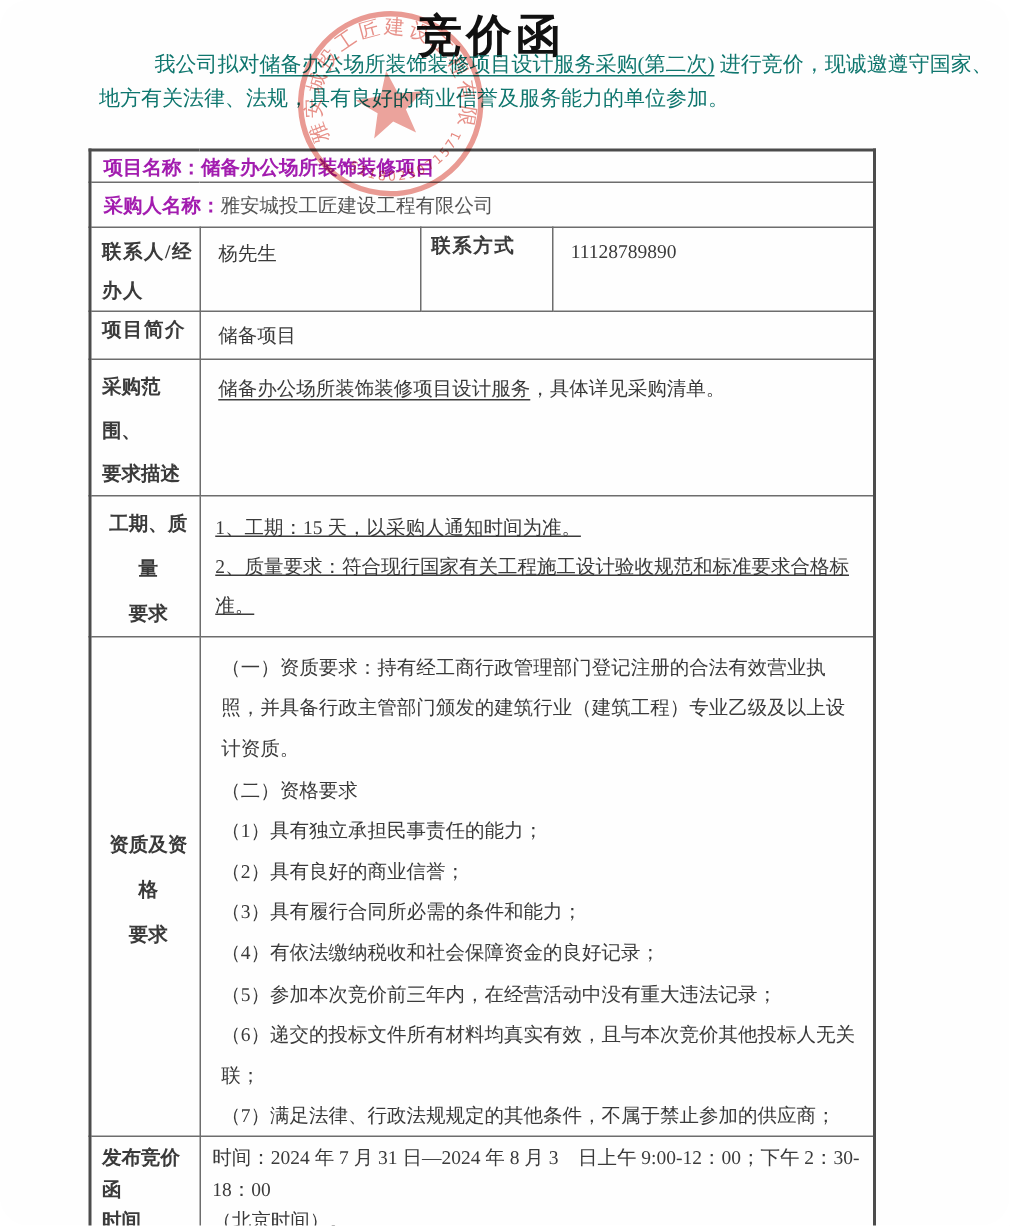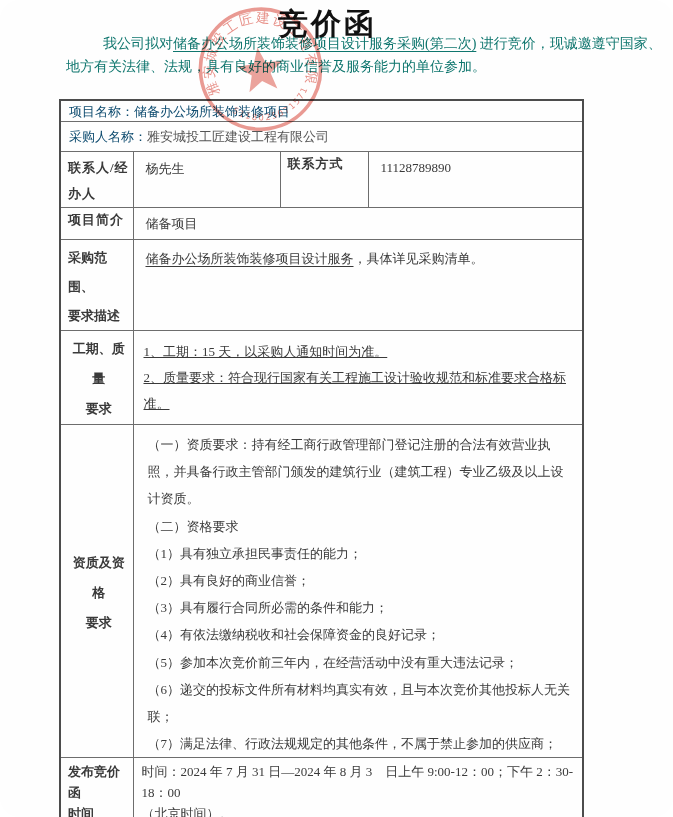--- a/index.html
+++ b/index.html
@@ -13,21 +13,21 @@
   .intro .l1{white-space:nowrap;text-indent:37px;}
   .u{text-decoration:underline;text-underline-offset:3px;}
   table.doc{position:absolute;left:59px;top:99px;width:523px;
             border-collapse:collapse;table-layout:fixed;}
   table.doc td{border:1px solid #6d6d6d;vertical-align:top;overflow:hidden;
                font-size:13px;color:#3a3a3a;}
   table.doc{border:2px solid #4c4c4c;}
   td.lbl{font-weight:bold;font-size:13.5px;color:#1b1b1b;padding:3px 3px 0 7px;
          white-space:pre-line;}
   .val{color:#555;}
-  .dark{color:#0c4a6e;font-weight:normal;text-align:right;}
+  .dark{color:#a21caf;font-weight:bold;text-align:right;}
   tr.r1{height:21px;} tr.r2{height:30px;padding-left:30px;} tr.r3{height:56px;}
   tr.r4{height:32px;} tr.r5{height:58px;} tr.r6{height:64px;}
   tr.r7{height:274px;} tr.r8{height:40px;}
   .cell-inline{padding:2px 4px 0 8px;}
   .contact-lbl{letter-spacing:1px;line-height:26px;padding-top:5px;}
   .contact-val{padding:8px 4px 0 12px;color:#555;}
   .phone-lbl{padding-top:8px;letter-spacing:1px;margin-top:19px;}
   .brief-lbl{padding-top:7px;letter-spacing:1px;}
   .brief-val{padding:7px 4px 0 12px;color:#555;}
   .scope-lbl{line-height:29px;padding-top:7px;}

